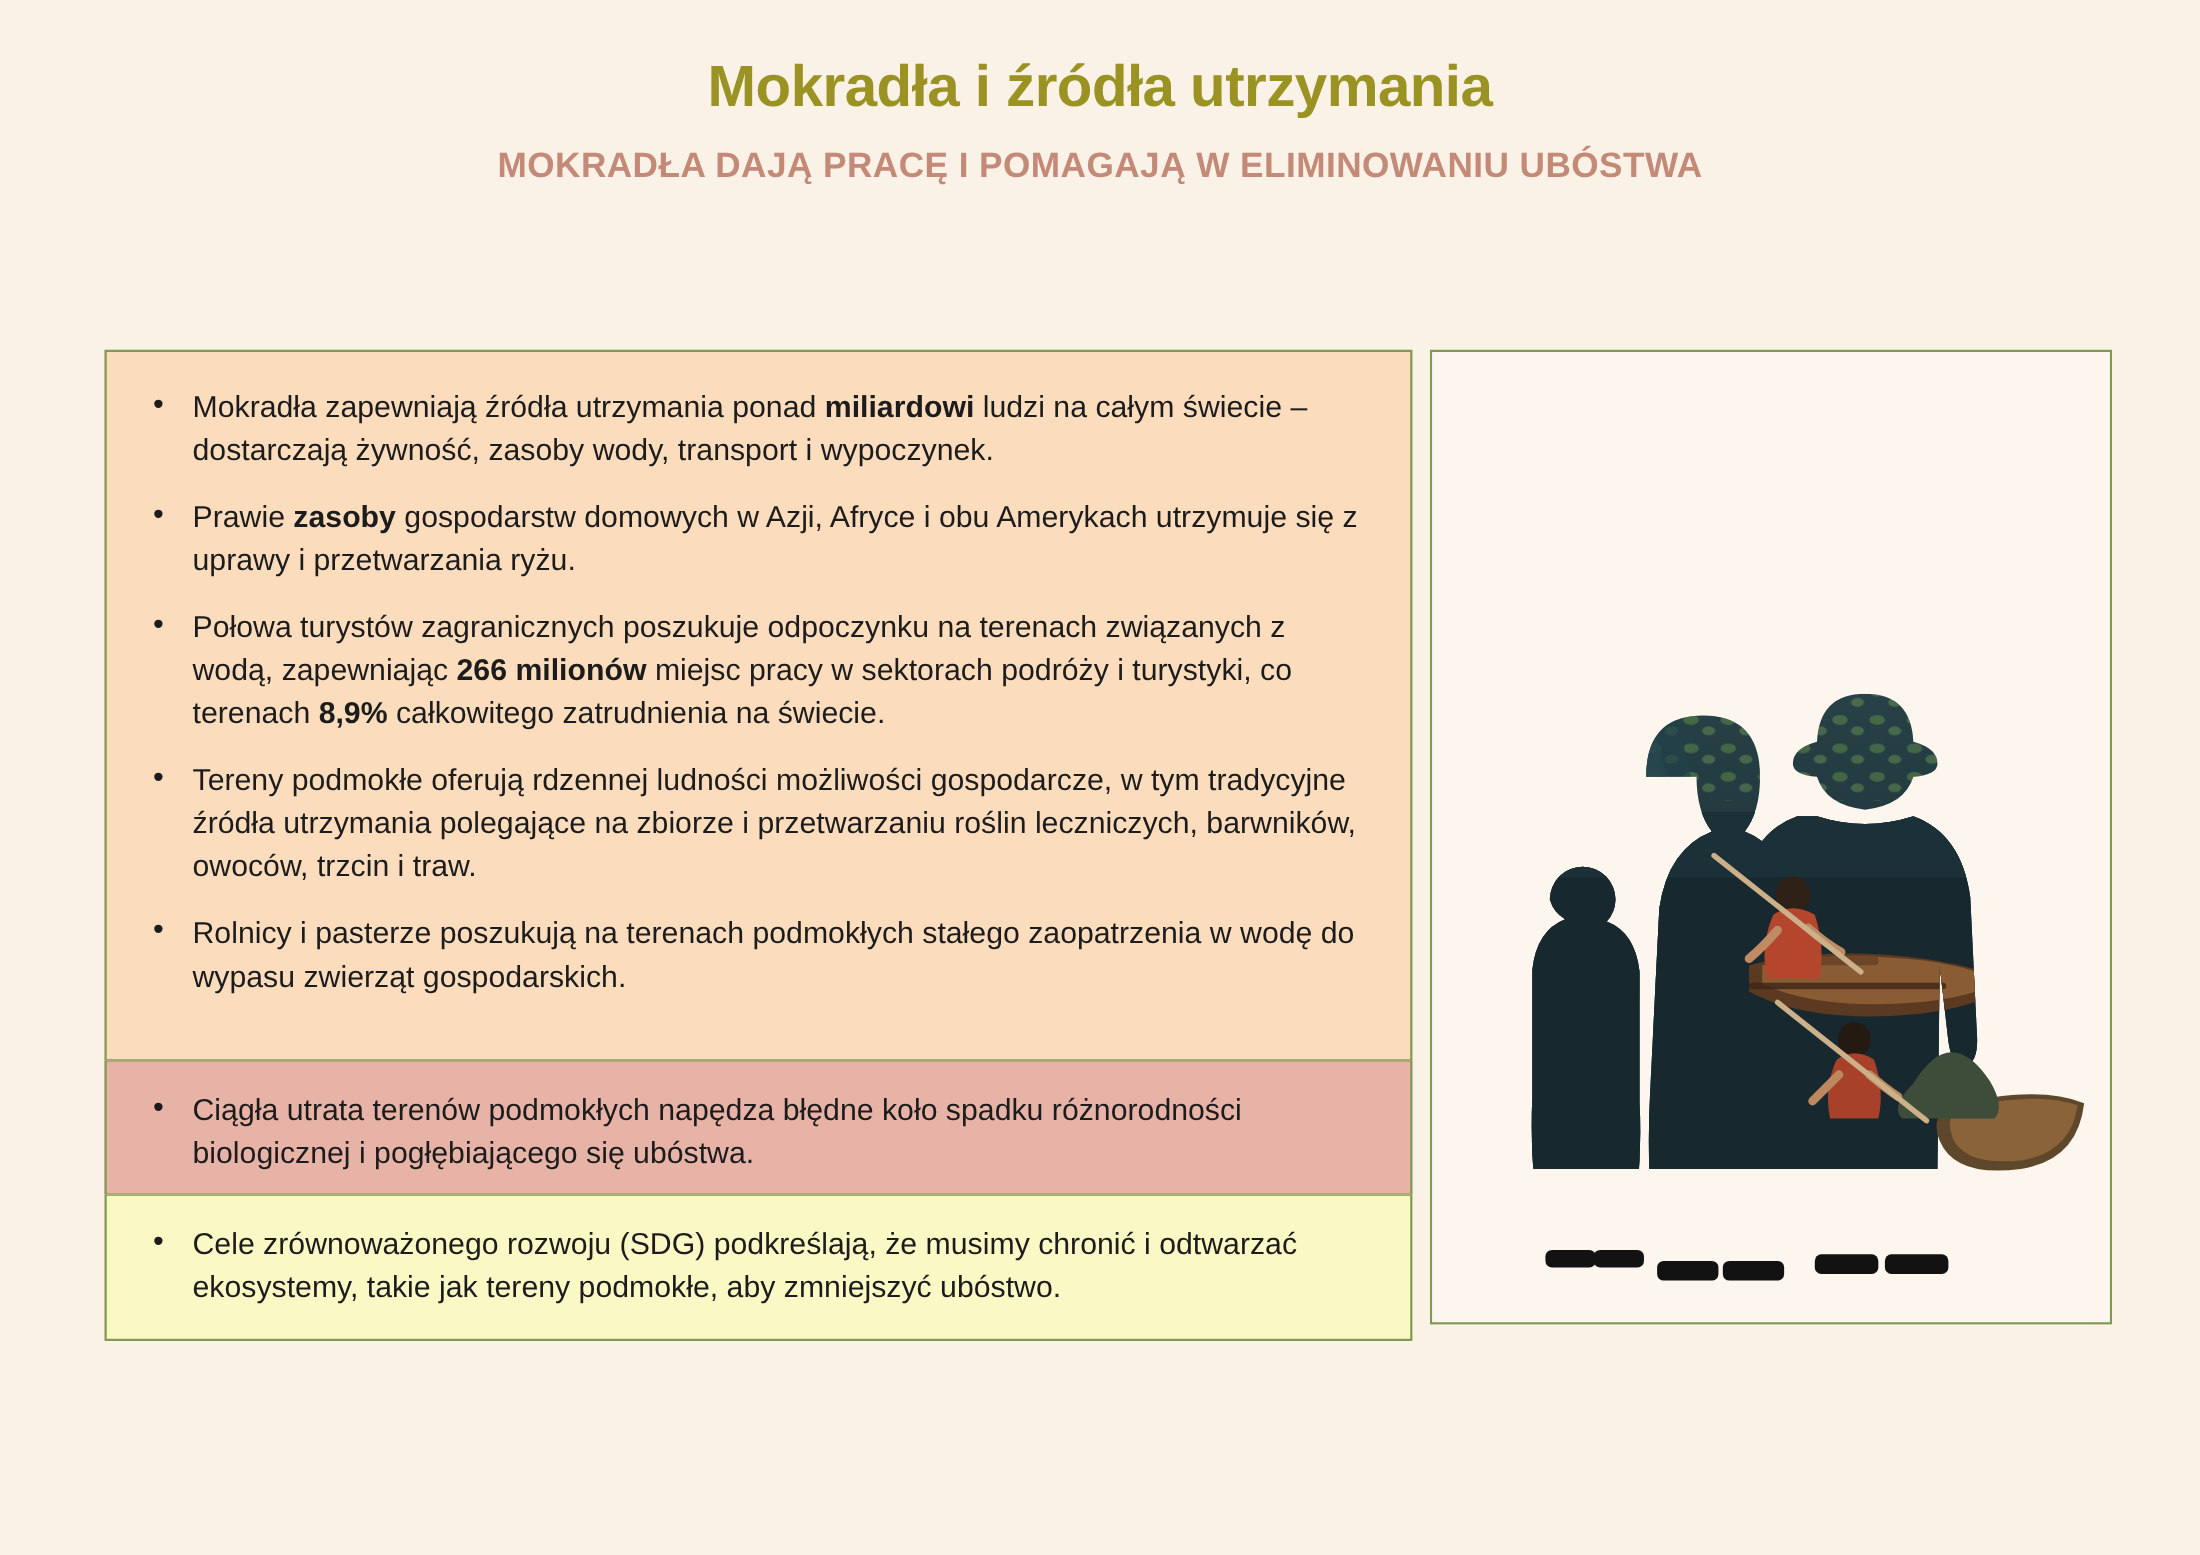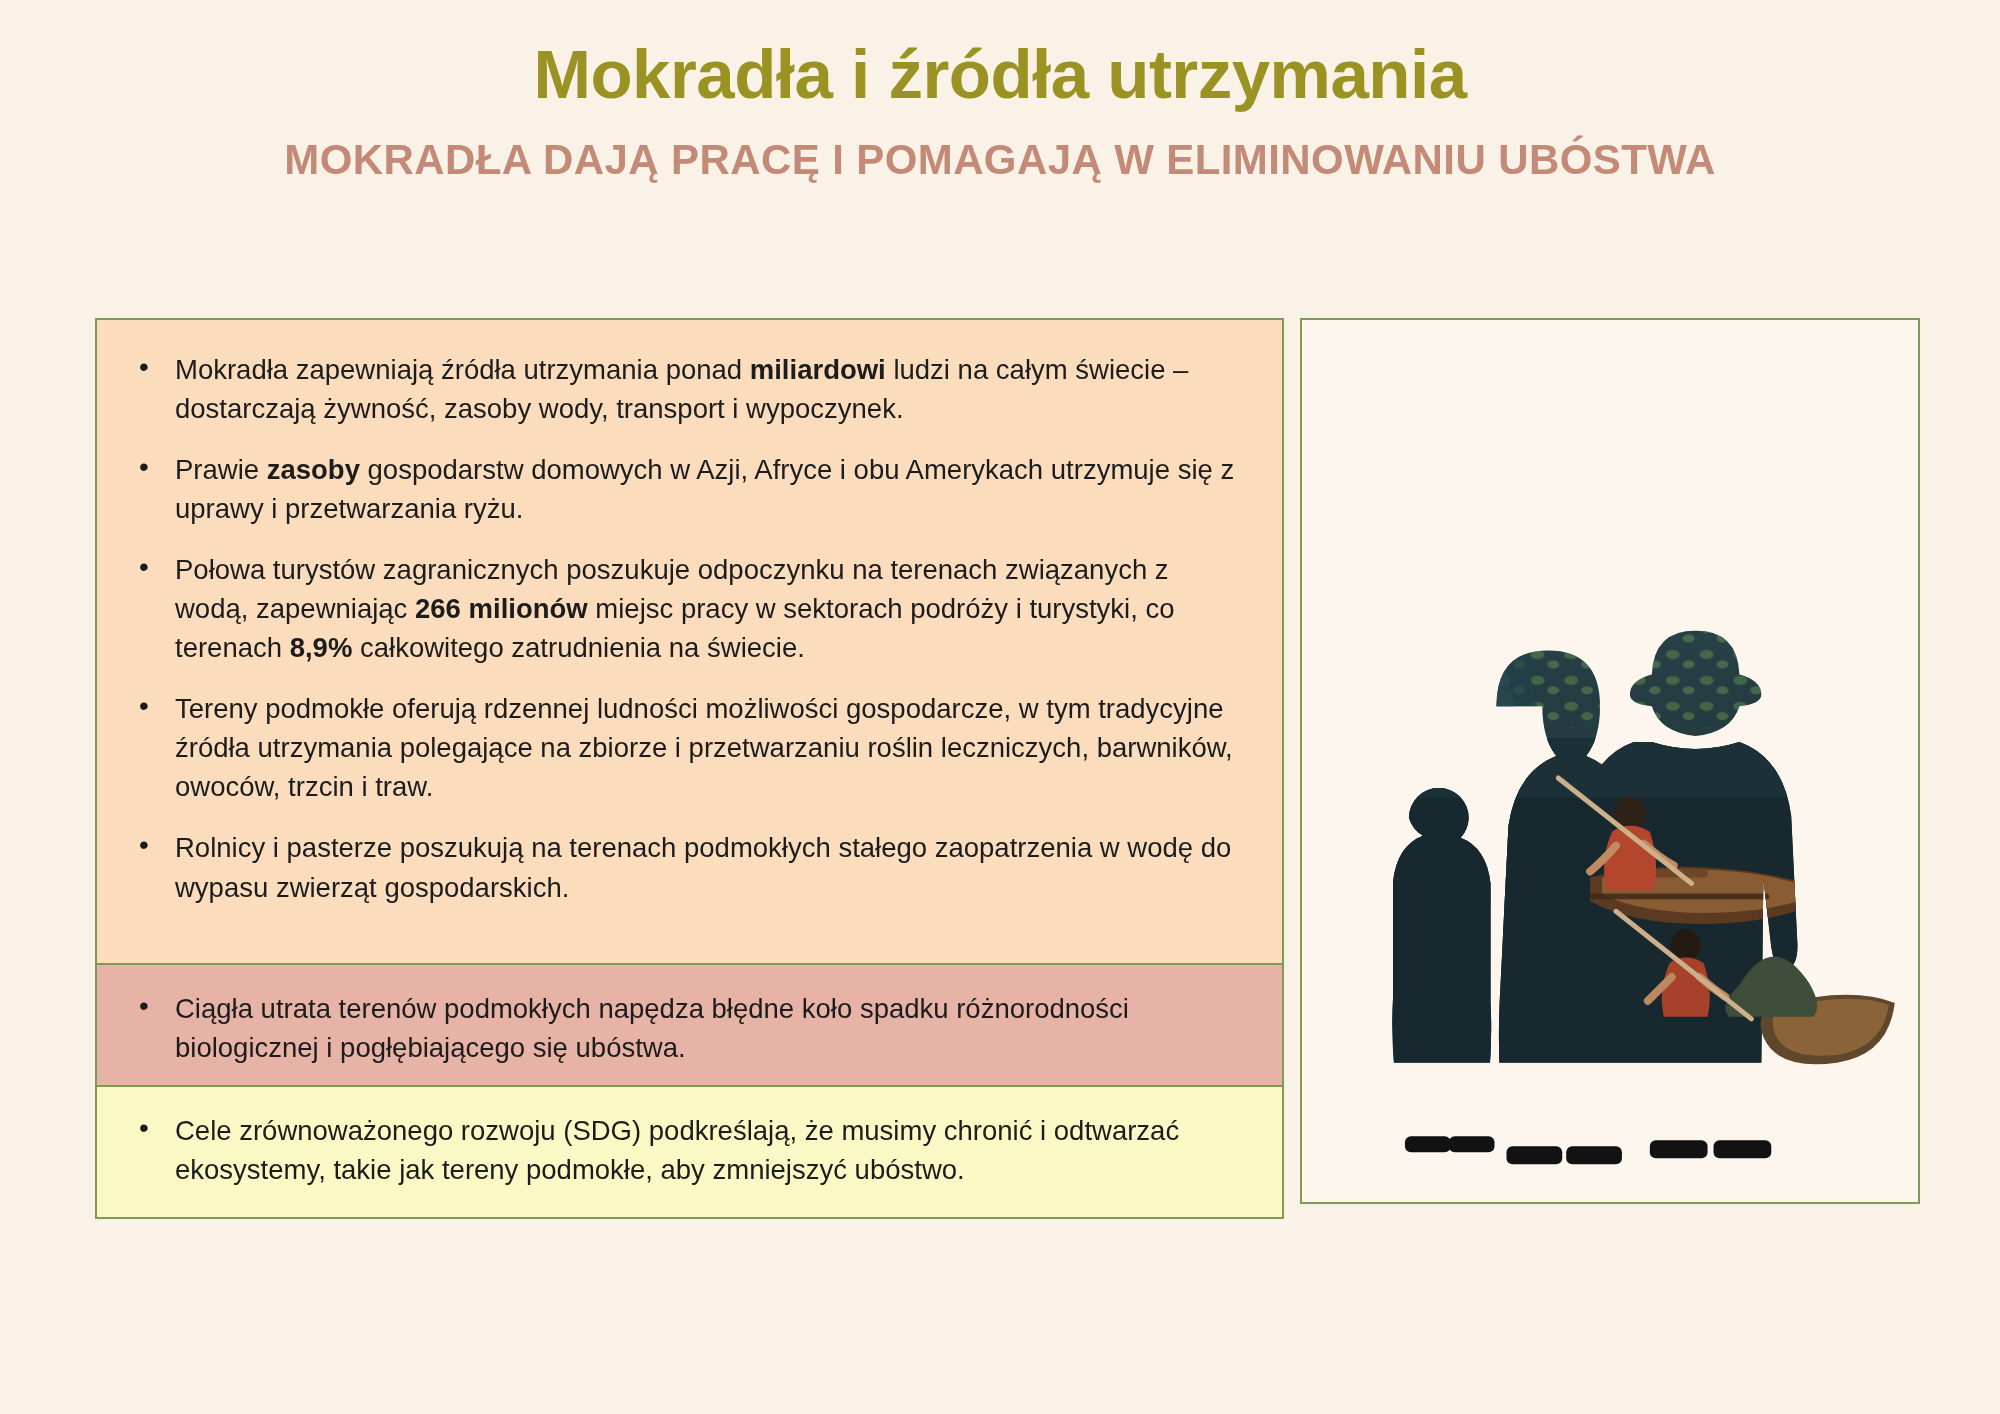--- a/index.html
+++ b/index.html
@@ -23,32 +23,32 @@
 
   
   .header {
     position: absolute;
     top: 36px;
     left: 0;
     width: 2000px;
     text-align: center;
   }
   .main-title {
-    font-size: 69px;
+    font-size: 53px;
     font-weight: bold;
     color: #9a9323;
     letter-spacing: -0.5px;
     line-height: 1.0;
-    margin: 4px;
+    margin: 16px;
     padding: 0;
     white-space: nowrap;
   }
   .sub-title {
     margin-top: 28px;
-    font-size: 42px;
+    font-size: 32px;
     font-weight: bold;
     color: #c48a78;
     letter-spacing: 0.4px;
     line-height: 1.1;
     white-space: nowrap;
   }
 
   
   .content {
     position: absolute;

